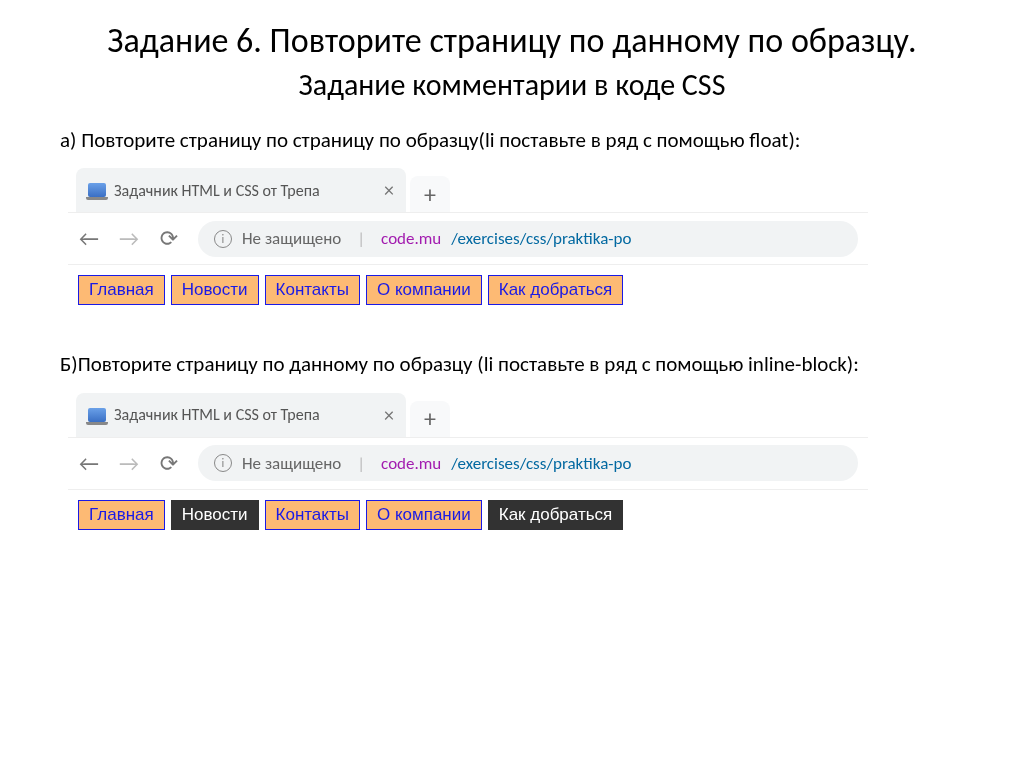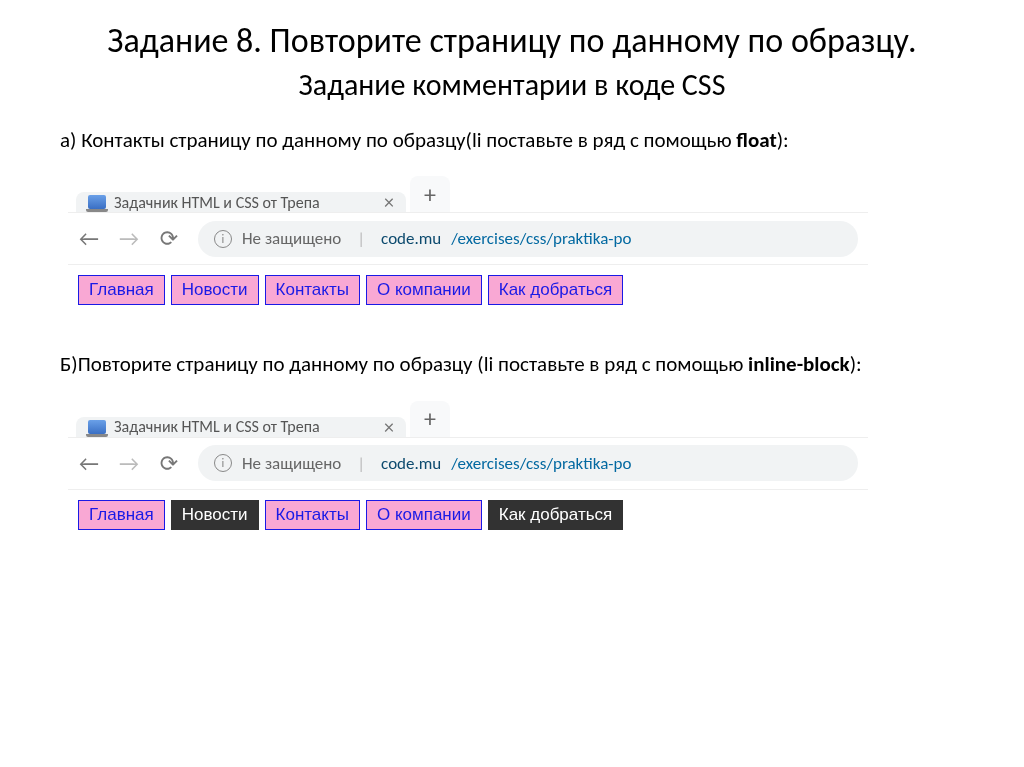--- a/index.html
+++ b/index.html
@@ -19,36 +19,36 @@
     margin-bottom: 22px;
   }
   .title .sub {
     font-size: 30px;
   }
   .task-text {
     font-size: 21px;
     margin-bottom: 14px;
     line-height: 1.3;
   }
-  .task-text .bold { font-weight: 700; }
+  .task-text .bold { font-weight: 400; }
   .screenshot {
     margin: 8px 0 30px 8px;
     width: 800px;
   }
   .tabbar {
     background: #fff;
     display: flex;
     align-items: flex-end;
     height: 44px;
     padding-left: 8px;
   }
   .tab {
     background: #f1f3f4;
     border-radius: 8px 8px 0 0;
-    height: 20px;
+    height: 44px;
     display: flex;
     align-items: center;
     padding: 0 12px;
     gap: 8px;
     width: 330px;
     color: #555;
     font-size: 16px;
   }
   .tab .laptop-ico {
     width: 18px; height: 14px;
@@ -96,55 +96,55 @@
     font-size: 17px;
     overflow: hidden;
     white-space: nowrap;
   }
   .addressbar .info-ico {
     width: 18px; height: 18px; border: 1.5px solid #888; border-radius: 50%;
     display: inline-flex; align-items: center; justify-content: center;
     font-size: 12px; color: #888;
   }
   .addressbar .sep { color: #bbb; margin: 0 6px; }
-  .addressbar .domain { color: #0c4a6e; }
+  .addressbar .domain { color: #a21caf; }
   .addressbar .path { color: #0369a1; }
   .content {
     background: #fff;
     padding: 10px 10px 16px 10px;
     border-top: 1px solid #eee;
   }
   .menu {
     display: flex;
     gap: 6px;
   }
   .menu-item {
     border: 1px solid #1a1ae6;
     color: #1a1ae6;
-    background: #f9a8d4;
+    background: #fdba74;
     padding: 4px 10px;
     font-size: 17px;
     font-family: Arial, sans-serif;
   }
   .menu-item.dark {
     background: #323232;
     color: #fff;
     border-color: #323232;
   }
 </style>
 </head>
 <body>
 
 <h1 class="title">
-  <span>Задание 8. Повторите страницу по данному по образцу.</span>
+  <span>Задание 6. Повторите страницу по данному по образцу.</span>
   <span class="sub">Задание комментарии в коде CSS</span>
 </h1>
 
 <p class="task-text">
-  <span>а) Контакты страницу по данному по образцу(li поставьте в ряд с помощью </span><span class="bold">float</span><span>):</span>
+  <span>а) Повторите страницу по страницу по образцу(li поставьте в ряд с помощью </span><span class="bold">float</span><span>):</span>
 </p>
 
 <div class="screenshot">
   <div class="tabbar">
     <div class="tab">
       <span class="laptop-ico"></span>
       <span>Задачник HTML и CSS от Трепа</span>
       <span class="close-x">×</span>
     </div>
     <div class="newtab">

